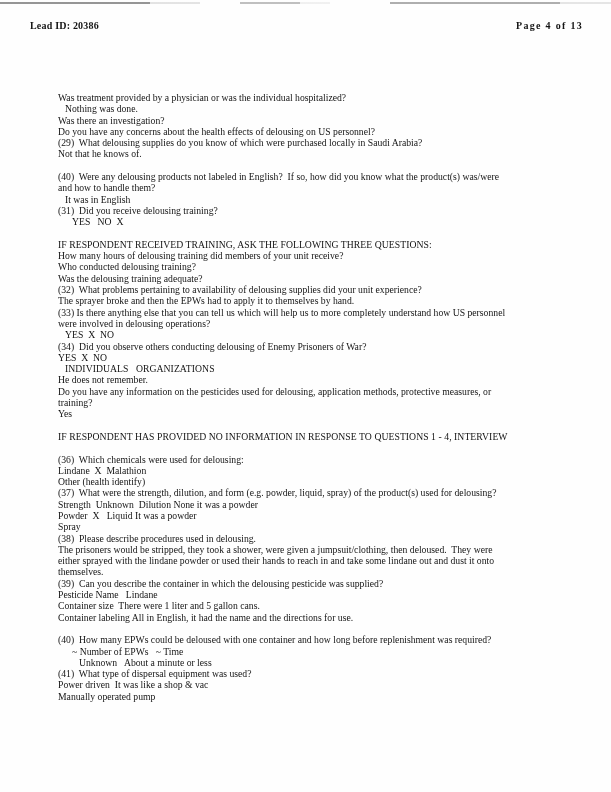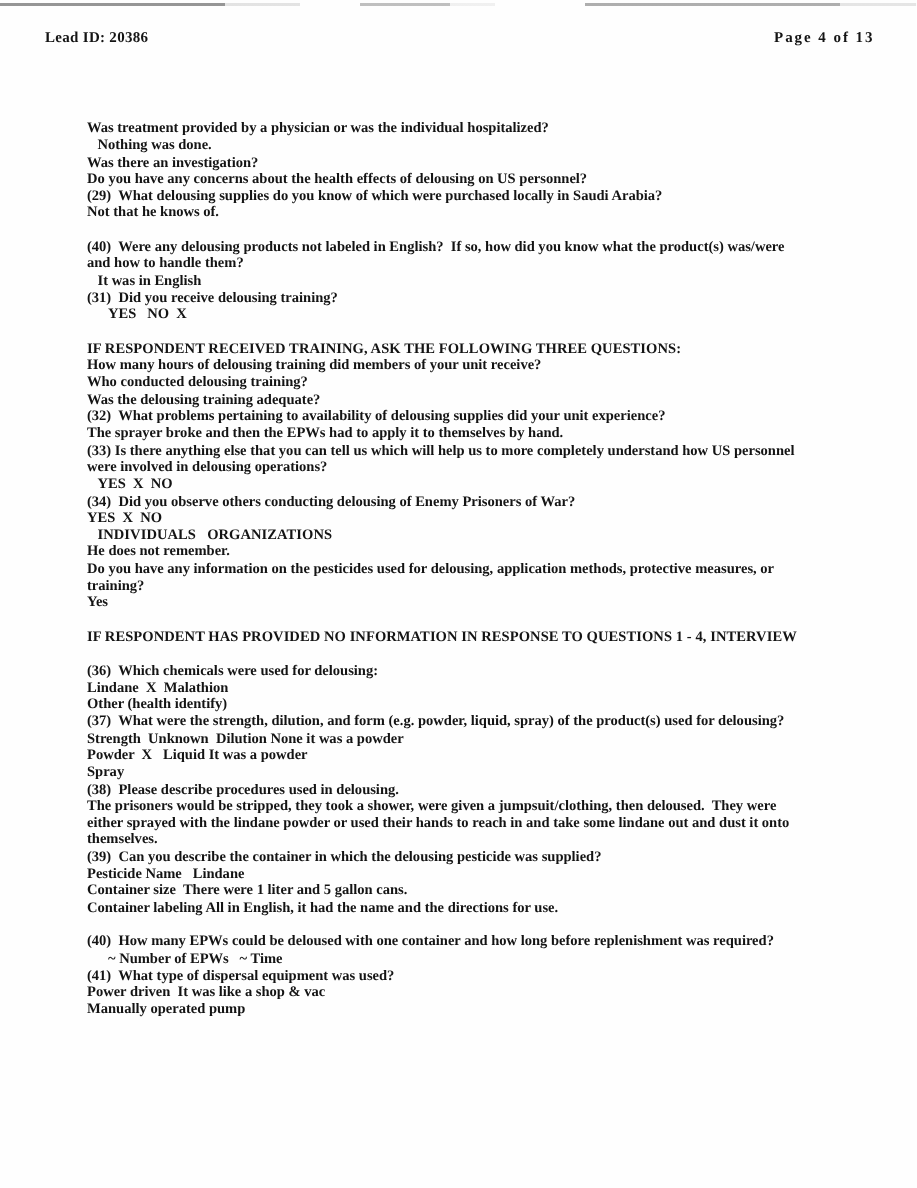--- a/index.html
+++ b/index.html
@@ -45,26 +45,25 @@
     justify-content: space-between;
     align-items: baseline;
     font-size: 10px;
     font-weight: bold;
     letter-spacing: .2px;
   }
   .header .page-num { letter-spacing: 1.3px; }
 
   .body {
     position: absolute;
-    top: 80px;
+    top: 92px;
     left: 58px;
     width: 500px;
     font-size: 9.7px;
     line-height: 11.3px;
-    font-weight: bold;
   }
   .line {
     white-space: pre-wrap;
     margin: 0;
   }
   .line.indent1 { padding-left: 7px; }
   .line.indent2 { padding-left: 14px; }
   .line.indent3 { padding-left: 21px; }
   .line.caps { letter-spacing: .05px; }
   .gap { height: 11.3px; }
@@ -136,19 +135,20 @@
         <div class="line">themselves.</div>
         <div class="line">(39)  Can you describe the container in which the delousing pesticide was supplied?</div>
         <div class="line">Pesticide Name   Lindane</div>
         <div class="line">Container size  There were 1 liter and 5 gallon cans.</div>
         <div class="line">Container labeling All in English, it had the name and the directions for use.</div>
       </div>
       <div class="gap"></div>
       <div>
         <div class="line">(40)  How many EPWs could be deloused with one container and how long before replenishment was required?</div>
         <div class="line indent2">~ Number of EPWs   ~ Time</div>
+        <div class="line indent3">Unknown   About a minute or less</div>
         <div class="line">(41)  What type of dispersal equipment was used?</div>
         <div class="line">Power driven  It was like a shop &amp; vac</div>
         <div class="line">Manually operated pump</div>
       </div>
     </div>
 
 </div>
 
 </body></html>

